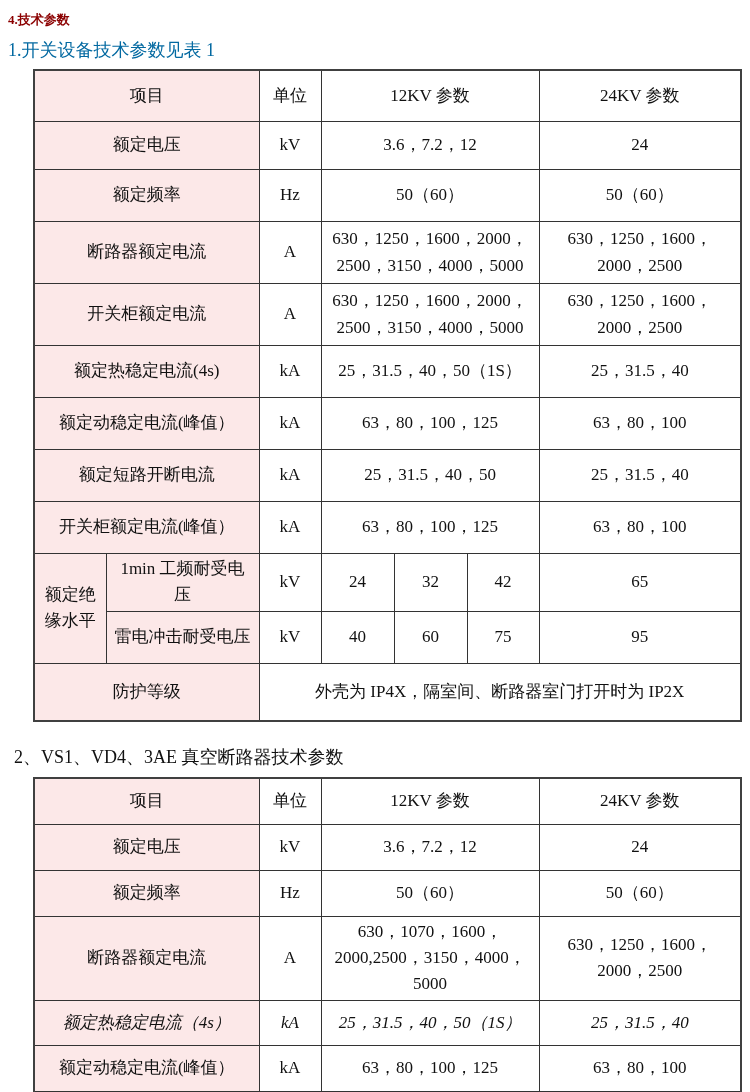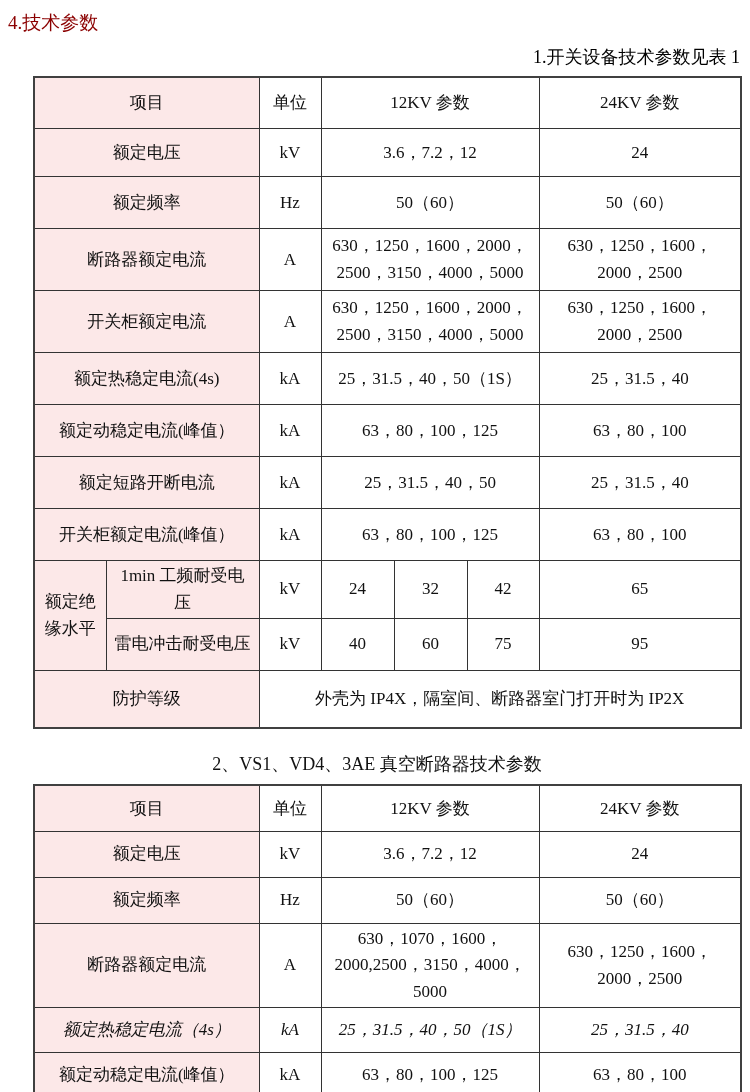--- a/index.html
+++ b/index.html
@@ -13,36 +13,34 @@
     font-family: "Liberation Serif", "DejaVu Serif", serif;
     color: #111111;
     position: relative;
     overflow: hidden;
   }
   .page {
     padding: 10px 10px 0 8px;
   }
   .section-title {
     color: #8B0000;
-    font-weight: normal;
-    font-size: 19px;
+    font-weight: bold;
+    font-size: 13px;
     line-height: 1.2;
     margin: 2px 0 10px 0;
   }
   .caption {
     font-size: 18px;
-    color: #000000;
+    color: #0369a1;
     margin: 0 0 7px 0;
-    text-align: right;
   }
   .caption2 {
     font-size: 18px;
     color: #111111;
     margin: 23px 0 8px 6px;
-    text-align: center;
   }
   table.params {
     border-collapse: collapse;
     margin-left: 25px;
     table-layout: fixed;
     width: 707px;
     border: 2px solid #404040;
   }
   table.params td {
     border: 1.5px solid #333333;

